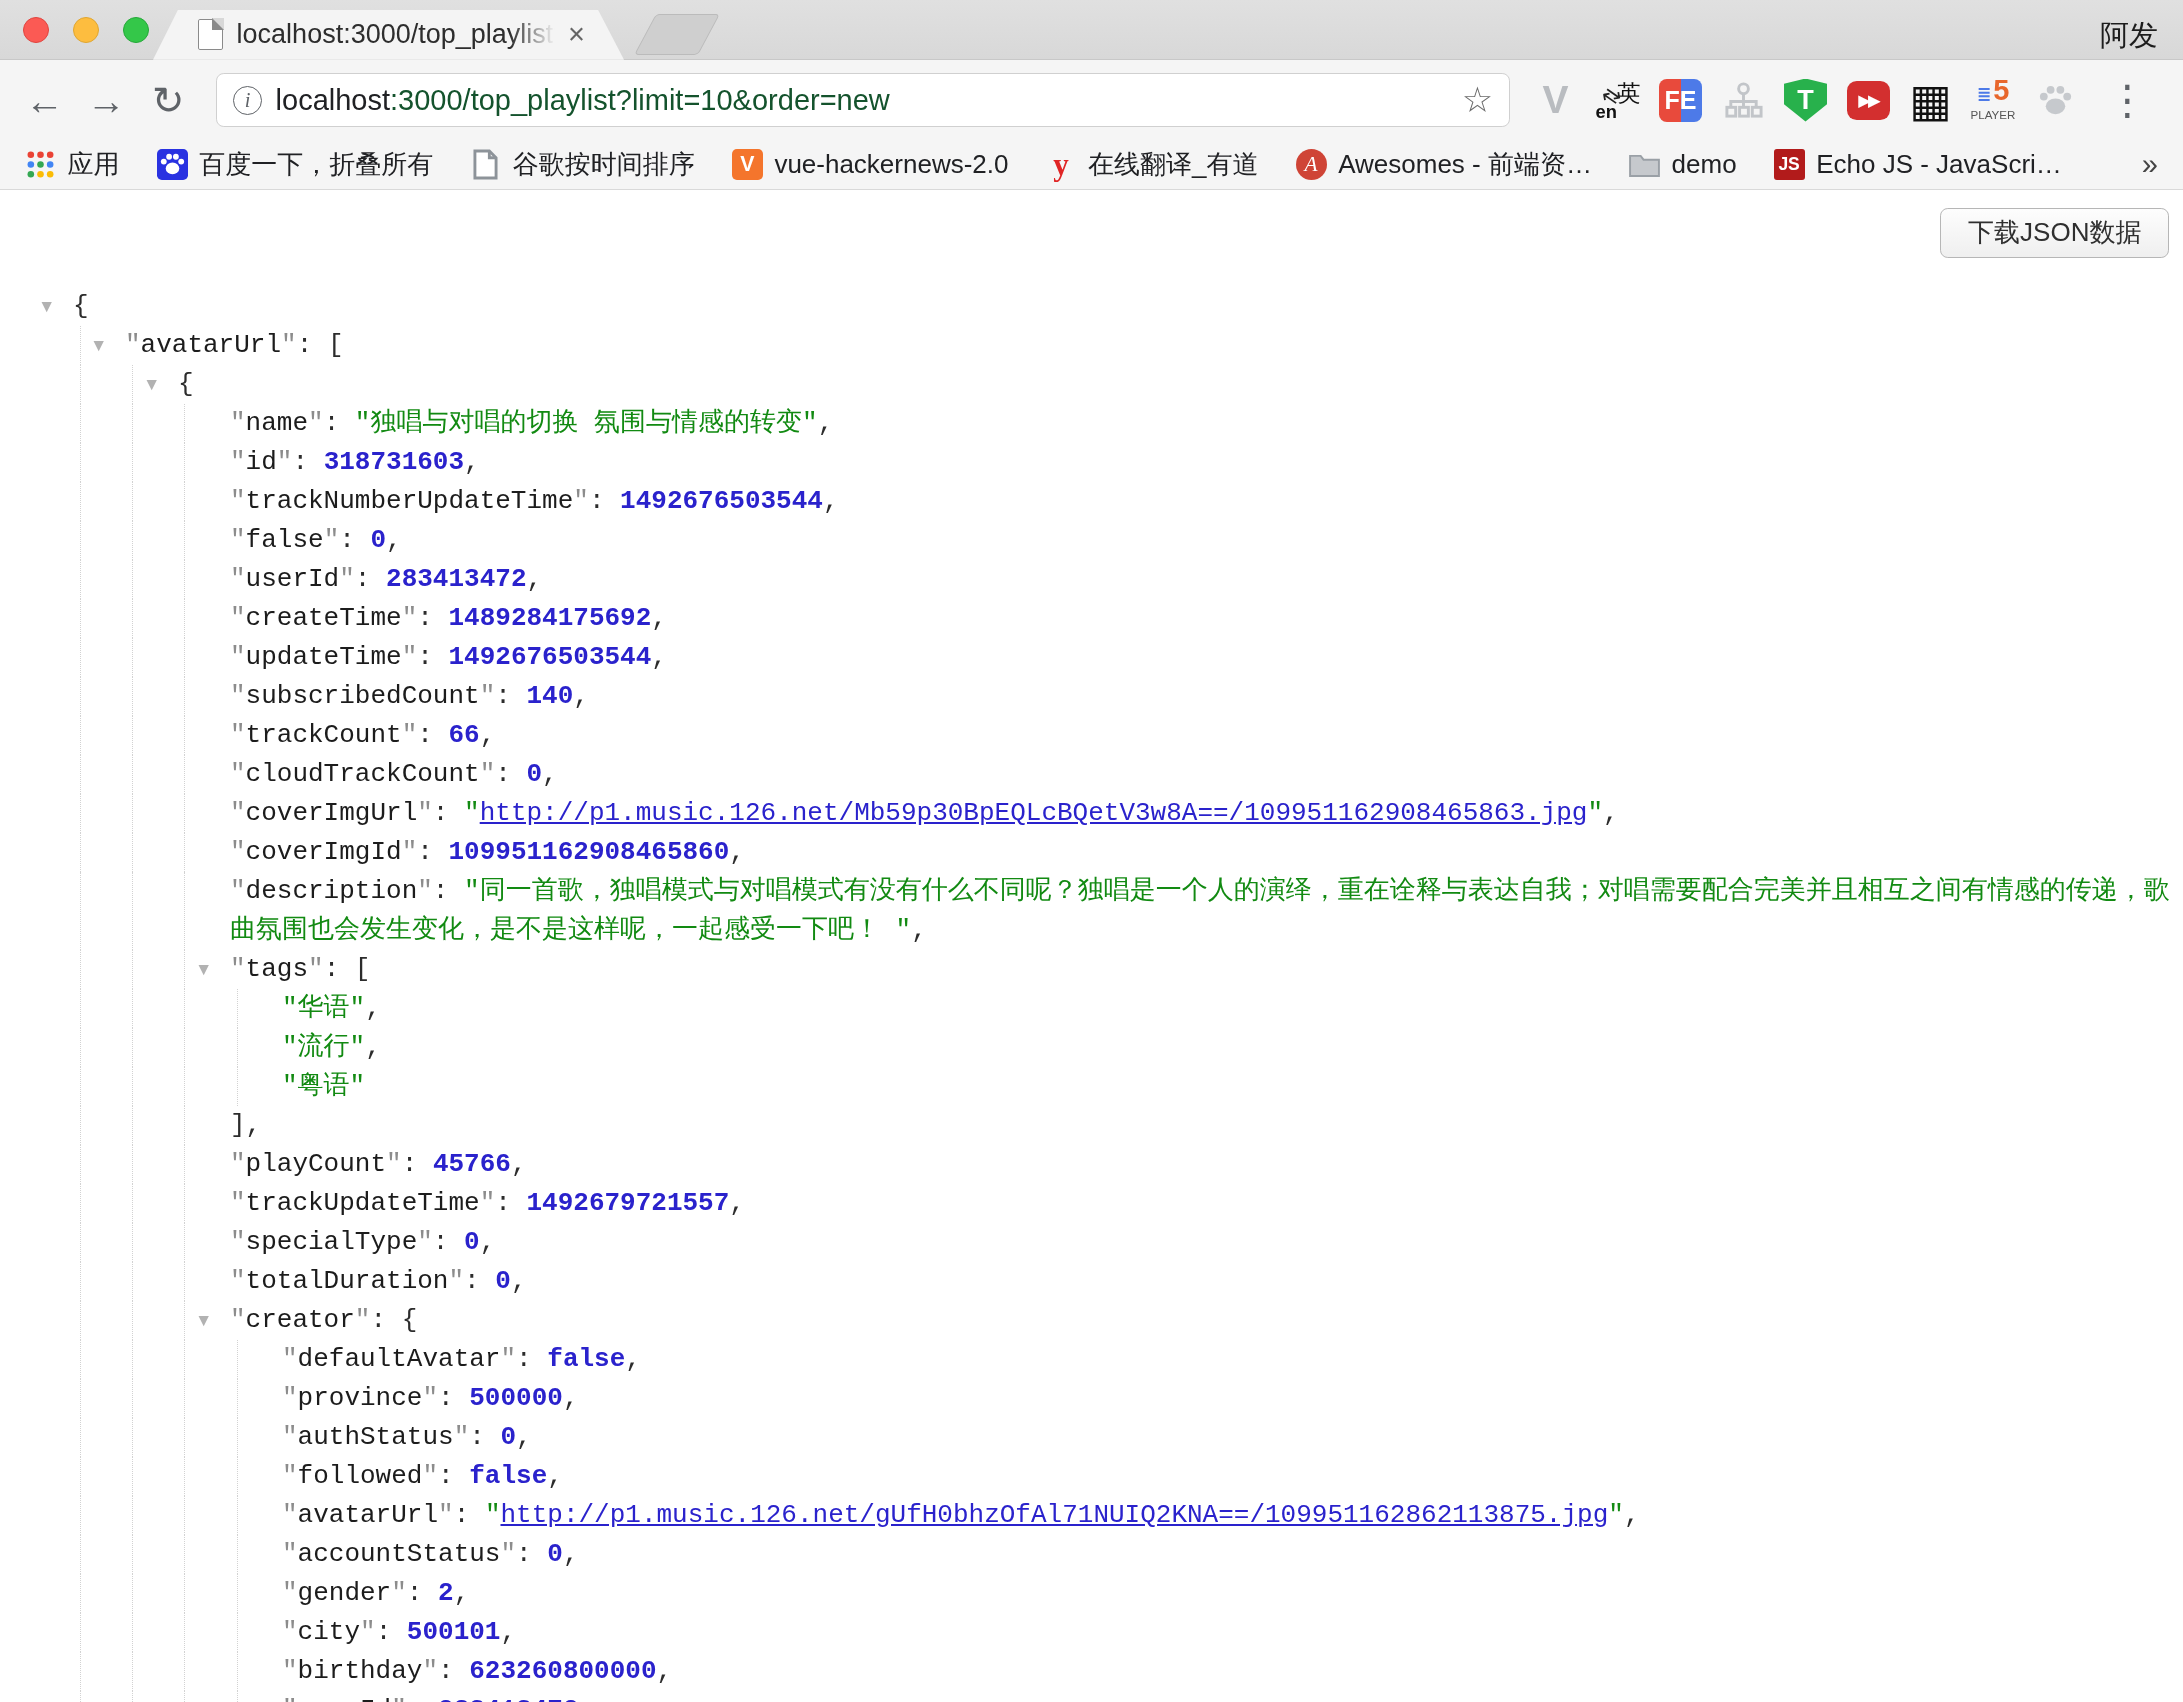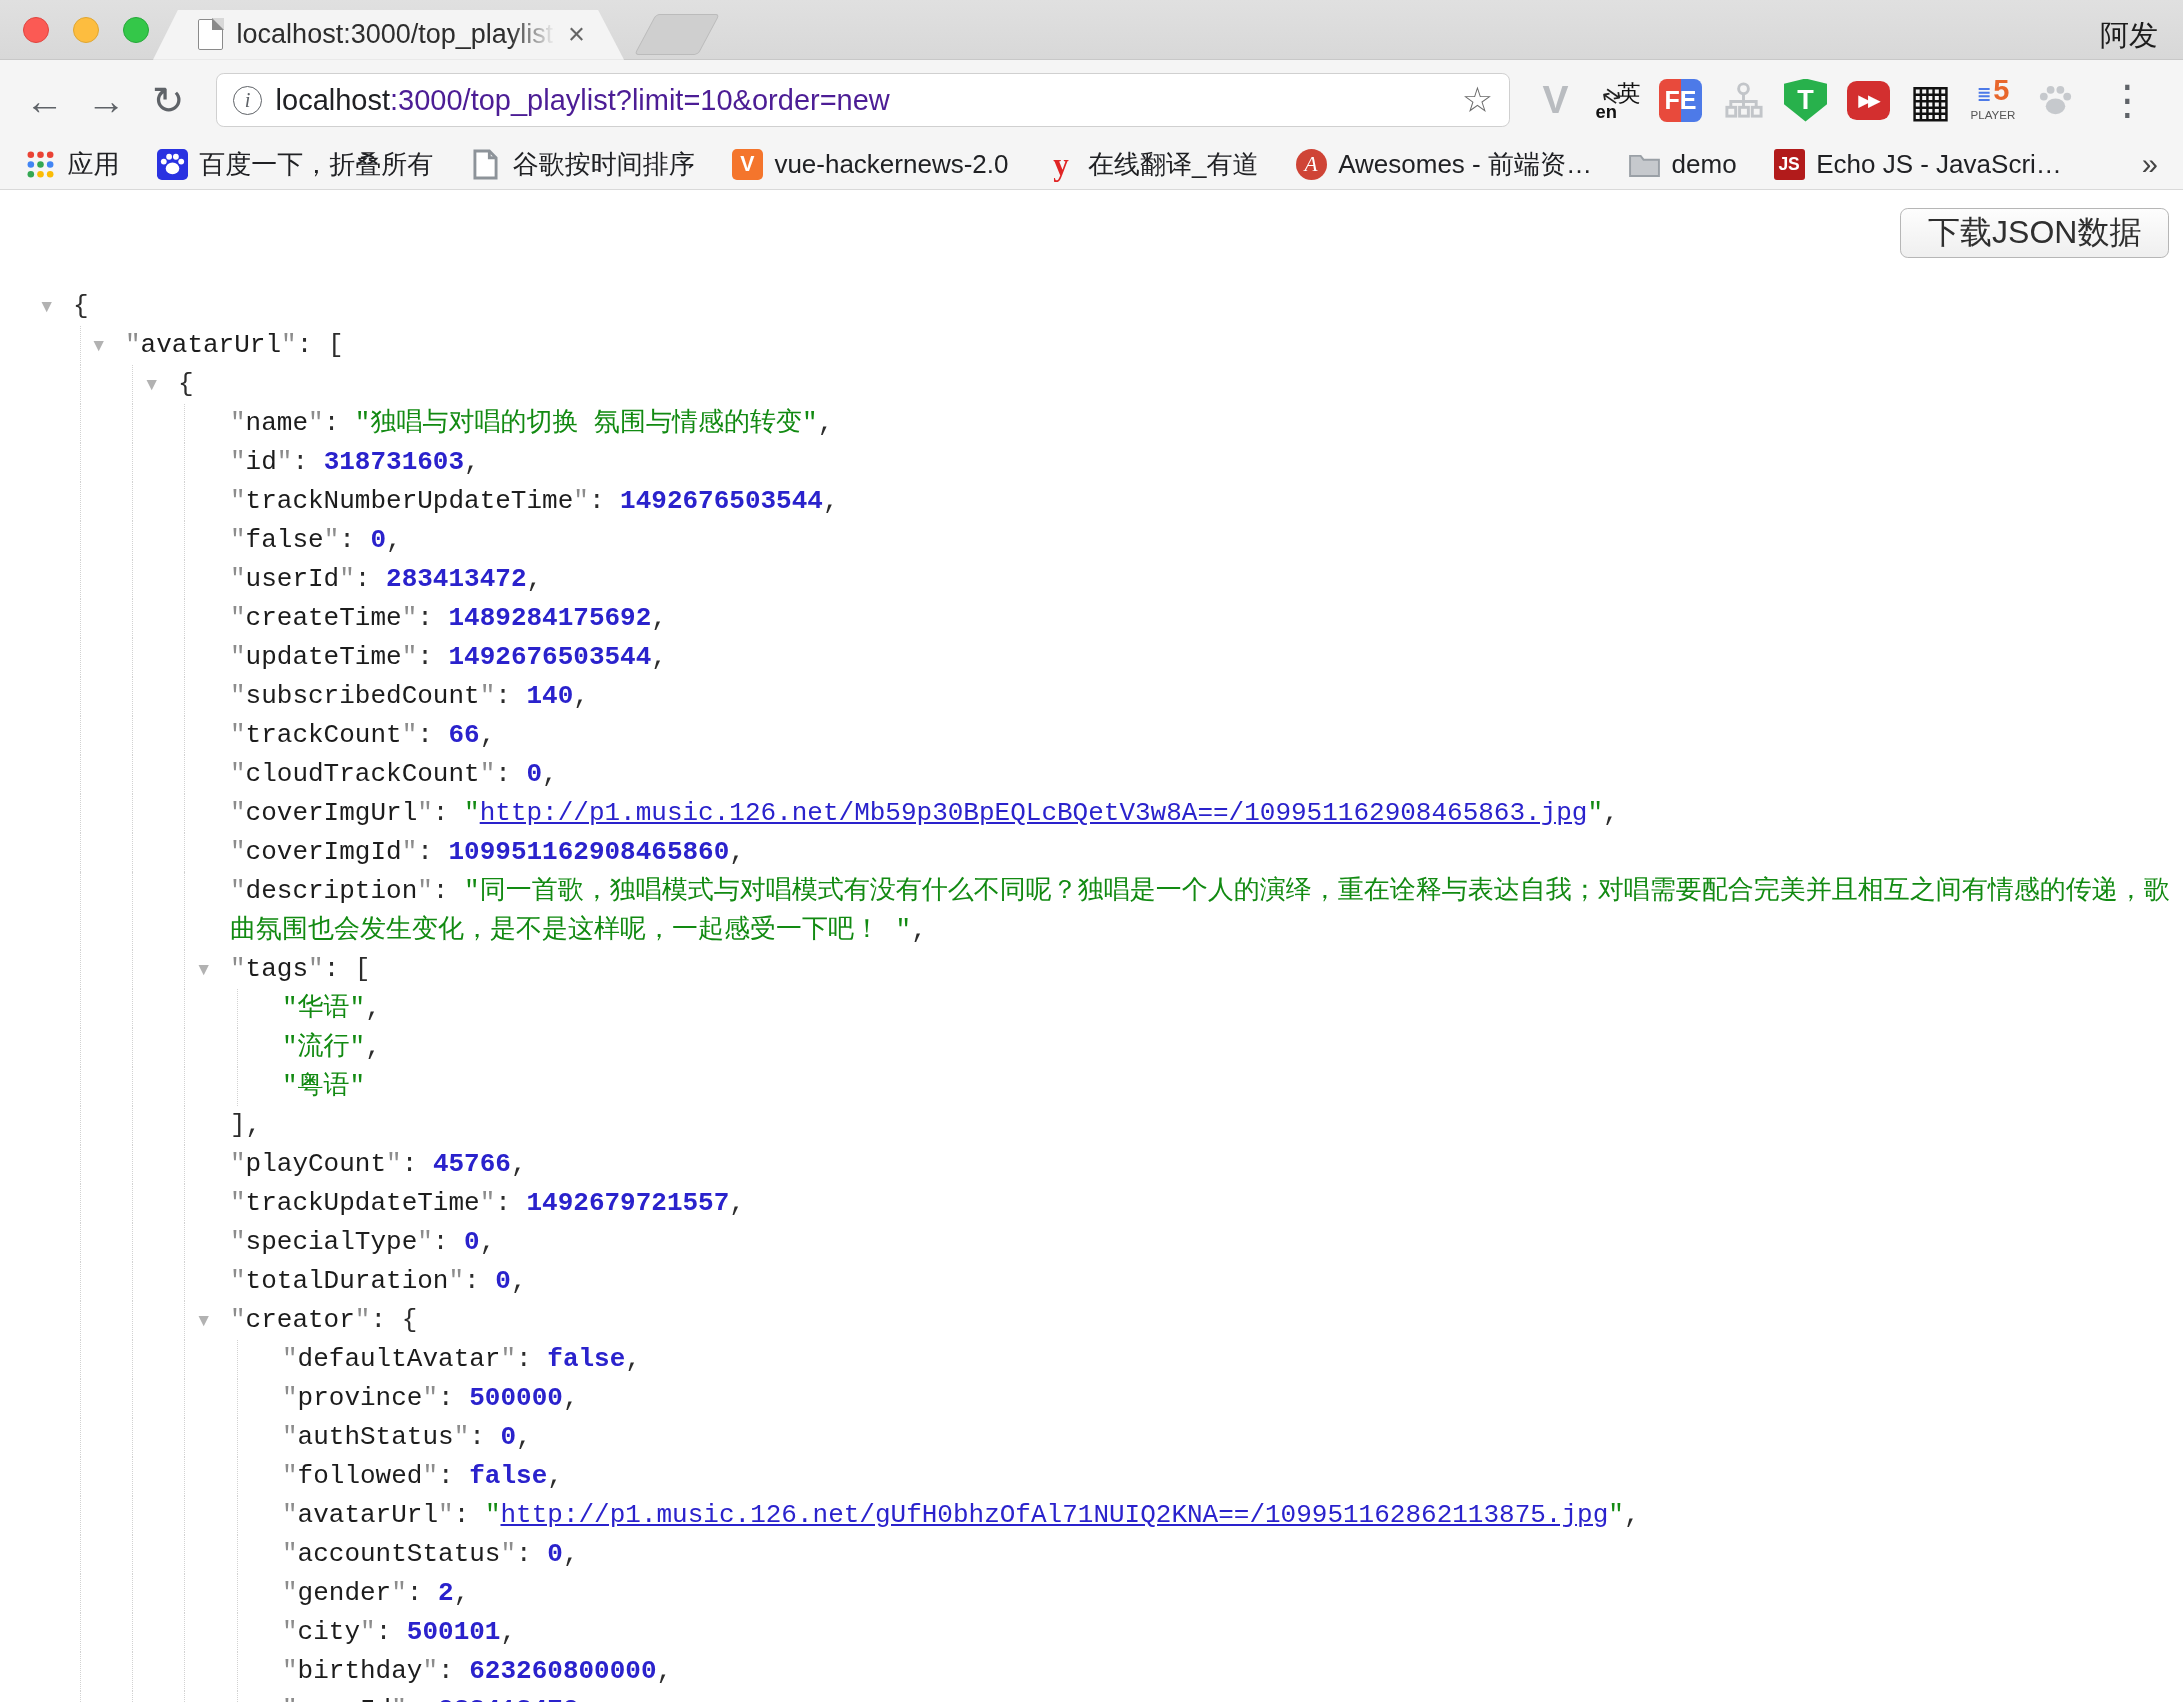--- a/index.html
+++ b/index.html
@@ -33,21 +33,21 @@
   
   .toolbar { height:80px; background:#f5f5f5; display:flex; align-items:center; padding:0 17.5px; gap:7.8px; }
   .navbtn { font-size:39px; color:#5f6368; width:54px; text-align:center; line-height:1; }
   .omnibox { flex:1 1 auto; height:54px; background:#fff; border:1.9px solid #d0d0d0; border-radius:7.8px;
     display:flex; align-items:center; padding:0 15.5px; margin:0 9.7px 0 13.6px; min-width:0; }
   .info-ico { width:29px; height:29px; border:1.9px solid #5f6368; border-radius:50%; color:#5f6368;
     font-size:20.4px; display:flex; align-items:center; justify-content:center;
     font-family:"Liberation Serif",serif; font-style:italic; flex:0 0 auto; }
   .url { font-size:29px; margin-left:13.6px; white-space:nowrap; overflow:hidden; flex:1; }
   .url .host { color:#202124; }
-  .url .rest { color:#4c1d95; }
+  .url .rest { color:#14532d; }
   .star { font-size:35px; color:#6b6b6b; margin-left:9.7px; }
   .exts { display:flex; align-items:center; gap:17.5px; padding:0 5.8px; }
   .ext { width:45px; height:45px; display:flex; align-items:center; justify-content:center;
     position:relative; flex:0 0 auto; }
   .ext-v { font-size:39px; font-weight:bold; color:#b9bcc0; }
   .ext-tr { font-size:18.4px; color:#111; position:relative; width:45px; height:45px; }
   .ext-tr .a { position:absolute; right:0; top:0; font-size:23px; }
   .ext-tr .b { position:absolute; left:0; bottom:0; font-weight:bold; }
   .ext-tr .c { position:absolute; left:7.8px; top:5.8px; font-size:21.3px; color:#222; transform:rotate(35deg); }
   .ext-fe { width:43px; height:43px; border-radius:7.8px; color:#fff; font-weight:bold; font-size:25px;
@@ -78,21 +78,21 @@
   .fav-awe { background:#cf4436; border-radius:50%; color:#fff; font-family:"Liberation Serif",serif;
     font-style:italic; font-size:21.3px; width:31px; height:31px; display:flex; align-items:center; justify-content:center; }
   .fav-js { background:#b21b1b; border-radius:2.9px; color:#fff; font-weight:bold; font-size:17.5px;
     width:31px; height:31px; display:flex; align-items:center; justify-content:center; }
   .bm-spacer { flex:1; }
   .chev { font-size:29px; color:#444; }
 
   
   .content { background:#fff; position:relative; }
   .actions { display:flex; justify-content:flex-end; gap:82px; padding:17.5px 13.6px 0 0; }
-  .btn { height:50px; font-size:32px; color:#2f2f2f; border:1.9px solid #b6b6b6; border-radius:7.8px;
+  .btn { height:50px; font-size:26px; color:#2f2f2f; border:1.9px solid #b6b6b6; border-radius:7.8px;
     background:linear-gradient(#fdfdfd,#efefef); display:flex; align-items:center; justify-content:center;
     padding:0 27px; }
   .seg { display:flex; }
   .seg .btn { border-radius:0; border-left-width:1px; border-right-width:1px; min-width:157px; }
   .seg .btn:first-child { border-radius:7.8px 0 0 7.8px; border-left-width:1.9px; }
   .seg .btn:last-child { border-radius:0 7.8px 7.8px 0; border-right-width:1.9px; }
   .seg .btn.pressed { background:linear-gradient(#e3e3e3,#d6d6d6); box-shadow:inset 0 1.9px 3.9px rgba(0,0,0,.12); }
 
   
   .json-tree { margin-top:29px; padding-right:7.8px;

